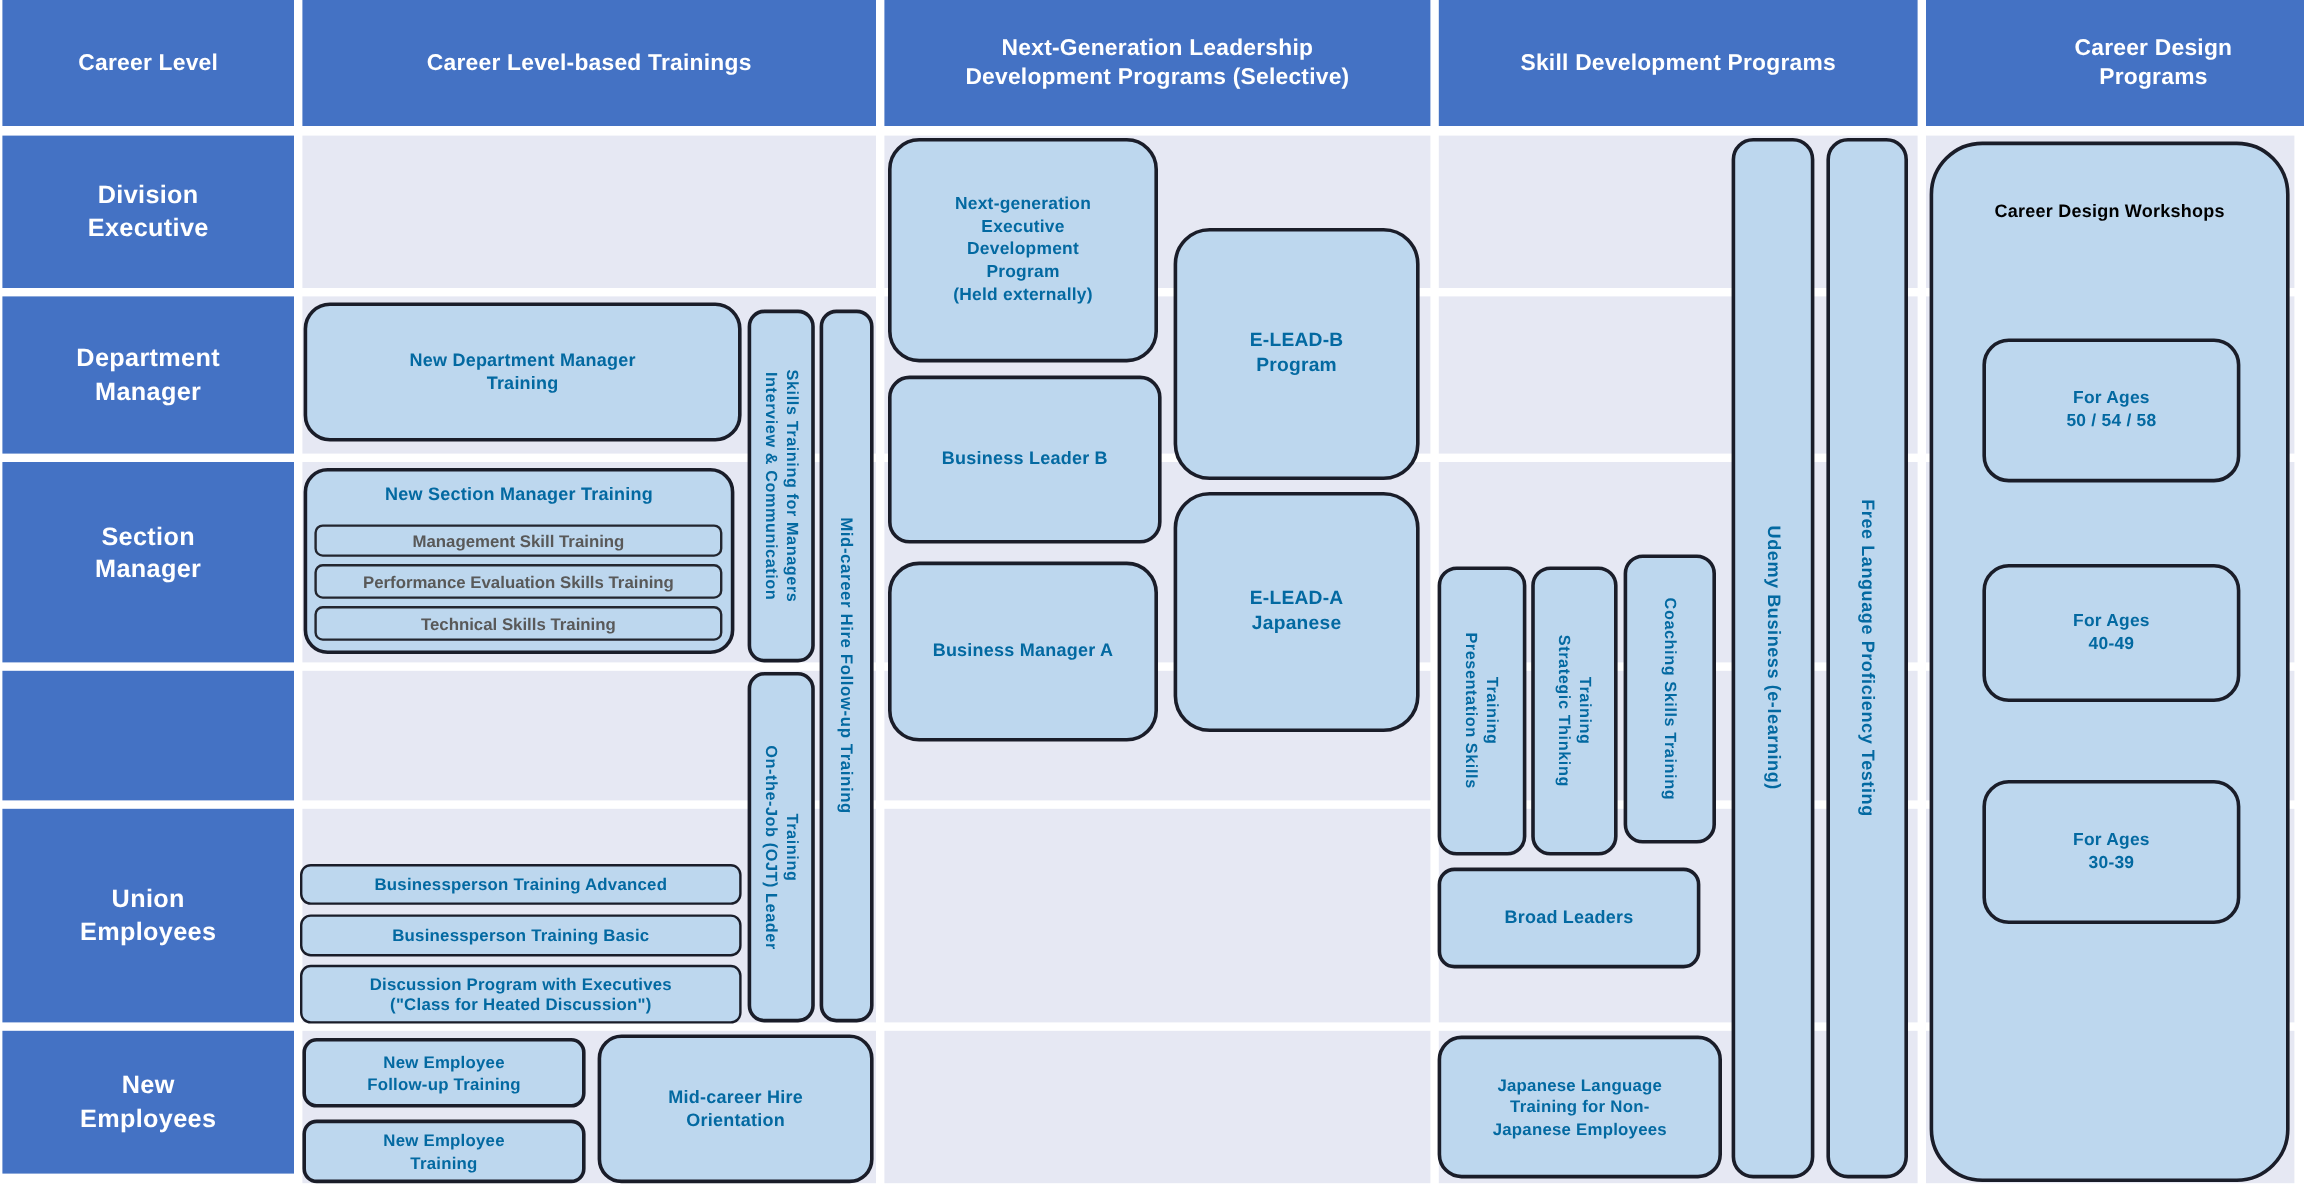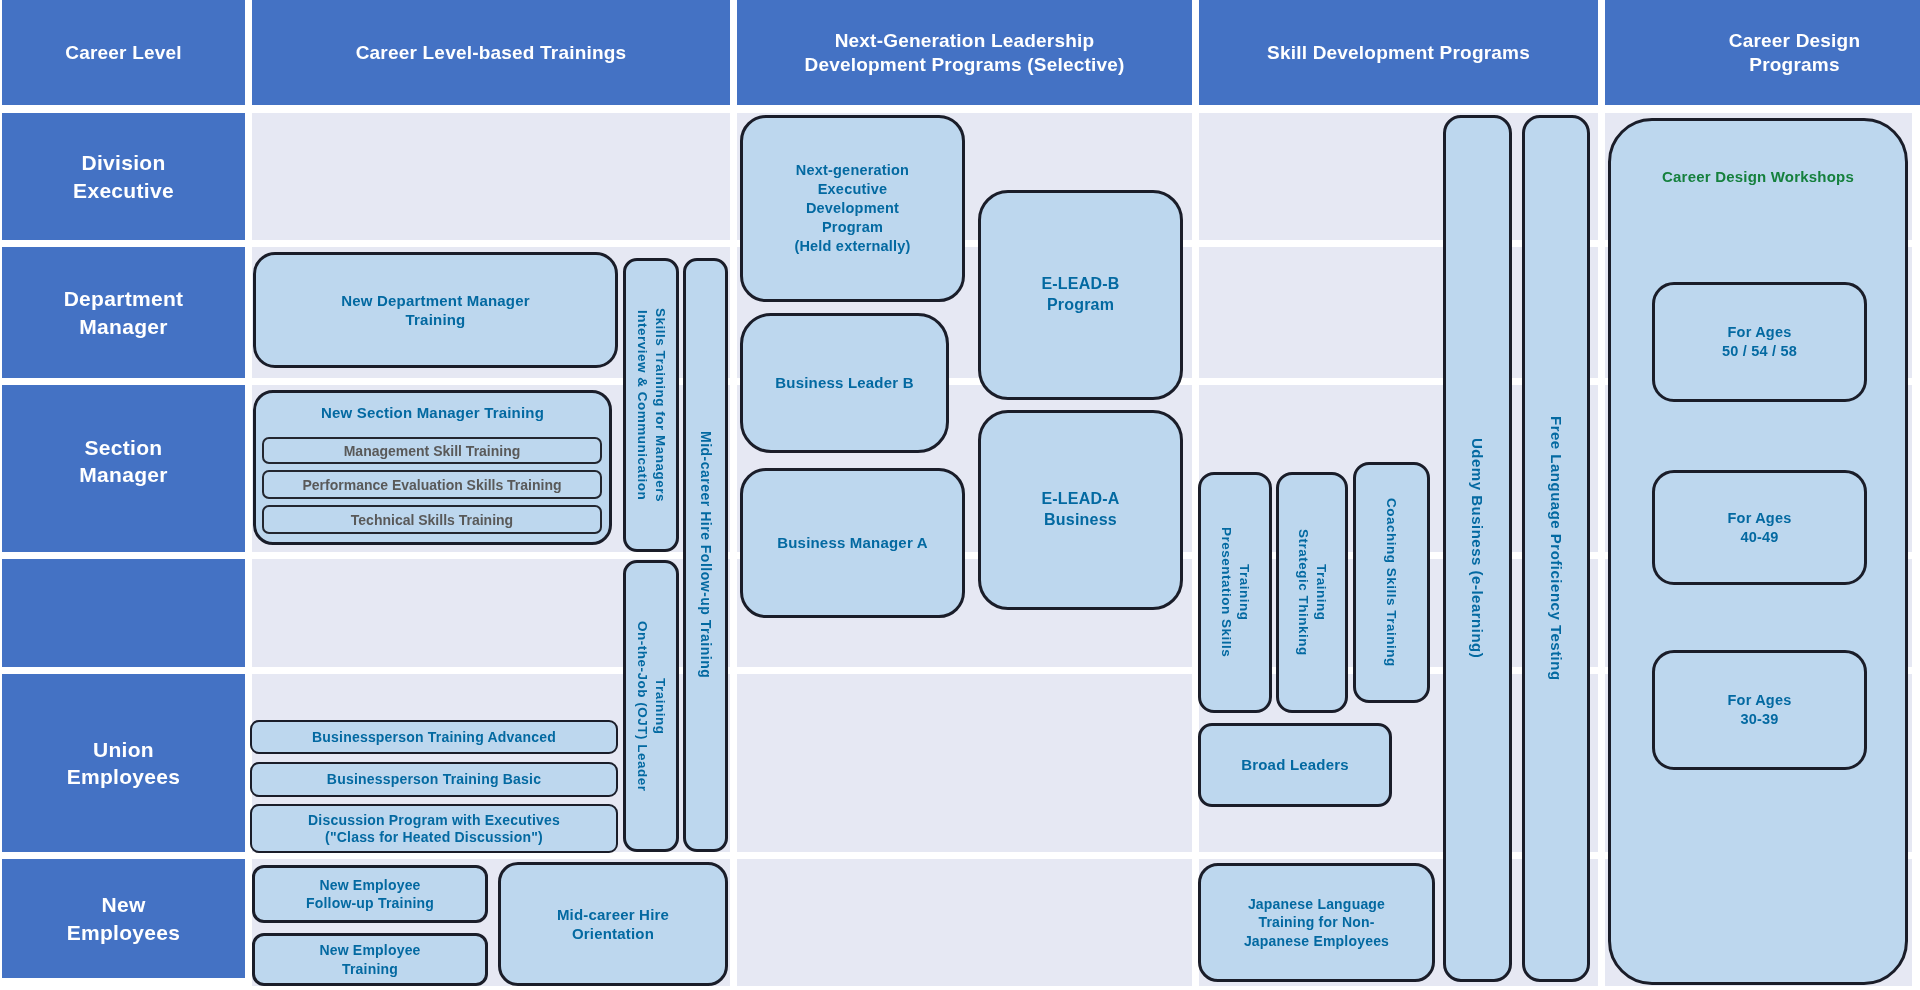--- a/index.html
+++ b/index.html
@@ -31,21 +31,21 @@
   .bx-sub{
     position:absolute;background:#bdd7ee;border:2px solid #23262f;border-radius:7px;
     display:flex;align-items:center;justify-content:center;text-align:center;
     font-weight:bold;color:#595959;font-size:14px;z-index:5;box-sizing:border-box;
   }
   .vtx{
     writing-mode:vertical-lr;text-orientation:mixed;white-space:pre-line;
     letter-spacing:.5px;
   }
   .outer-label{
-    position:absolute;font-weight:bold;color:#15803d;font-size:15px;text-align:center;
+    position:absolute;font-weight:bold;color:#000000;font-size:15px;text-align:center;
     z-index:5;letter-spacing:.2px;
   }
 </style>
 </head>
 <body>
 
 <div id="canvas">
 
   <div class="col-bg" style="left:252px;top:113px;width:478px;height:873px;"></div>
   <div class="col-bg" style="left:737px;top:113px;width:455px;height:873px;"></div>
@@ -113,39 +113,39 @@
   <div class="bx" style="left:252px;top:933px;width:236px;height:53px;border-radius:12px;font-size:14px;">New Employee
 Training</div>
   <div class="bx" style="left:498px;top:862px;width:230px;height:124px;border-radius:20px;">Mid-career Hire
 Orientation</div>
 
   <div class="bx" style="left:740px;top:115px;width:225px;height:187px;border-radius:26px;font-size:14.5px;">Next-generation
 Executive
 Development
 Program
 (Held externally)</div>
-  <div class="bx" style="left:740px;top:313px;width:209px;height:140px;border-radius:31px;">Business Leader B</div>
+  <div class="bx" style="left:740px;top:313px;width:228px;height:140px;border-radius:18px;">Business Leader B</div>
   <div class="bx" style="left:740px;top:468px;width:225px;height:150px;border-radius:26px;">Business Manager A</div>
   <div class="bx" style="left:978px;top:190px;width:205px;height:210px;border-radius:30px;font-size:16px;">E-LEAD-B
 Program</div>
   <div class="bx" style="left:978px;top:410px;width:205px;height:200px;border-radius:30px;font-size:16px;">E-LEAD-A
-Business</div>
+Japanese</div>
 
   <div class="bx" style="left:1198px;top:472px;width:74px;height:241px;border-radius:16px;font-size:13.5px;">
     <span class="vtx">Presentation Skills
 Training</span>
   </div>
   <div class="bx" style="left:1276px;top:472px;width:72px;height:241px;border-radius:16px;font-size:13.5px;">
     <span class="vtx">Strategic Thinking
 Training</span>
   </div>
   <div class="bx" style="left:1353px;top:462px;width:77px;height:241px;border-radius:16px;font-size:13.5px;">
     <span class="vtx">Coaching Skills Training</span>
   </div>
-  <div class="bx" style="left:1198px;top:723px;width:194px;height:84px;border-radius:14px;">Broad Leaders</div>
+  <div class="bx" style="left:1198px;top:723px;width:219px;height:84px;border-radius:14px;">Broad Leaders</div>
   <div class="bx" style="left:1198px;top:863px;width:237px;height:119px;border-radius:20px;font-size:14px;">Japanese Language
 Training for Non-
 Japanese Employees</div>
 
   <div class="bx" style="left:1443px;top:115px;width:69px;height:867px;border-radius:18px;font-size:15px;">
     <span class="vtx">Udemy  Business  (e-learning)</span>
   </div>
   <div class="bx" style="left:1522px;top:115px;width:68px;height:867px;border-radius:18px;font-size:15px;">
     <span class="vtx">Free Language Proficiency Testing</span>
   </div>

